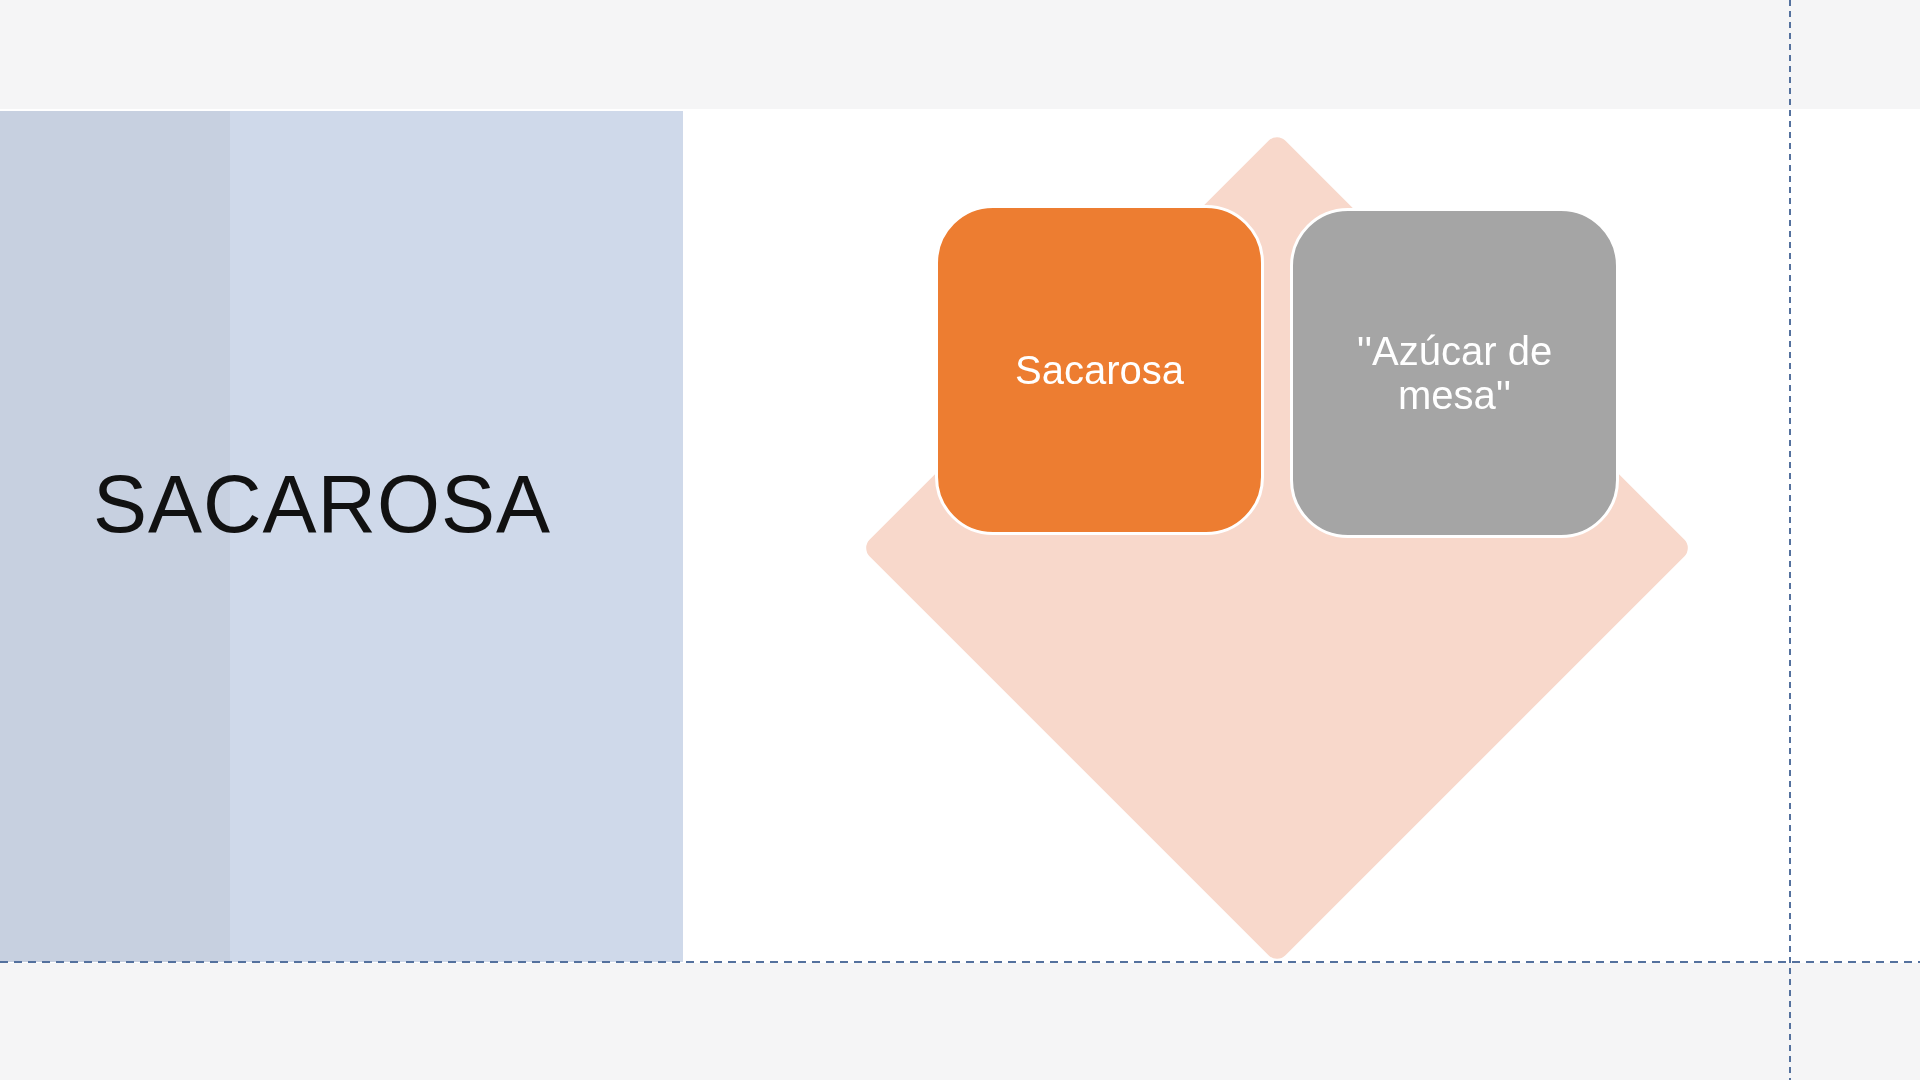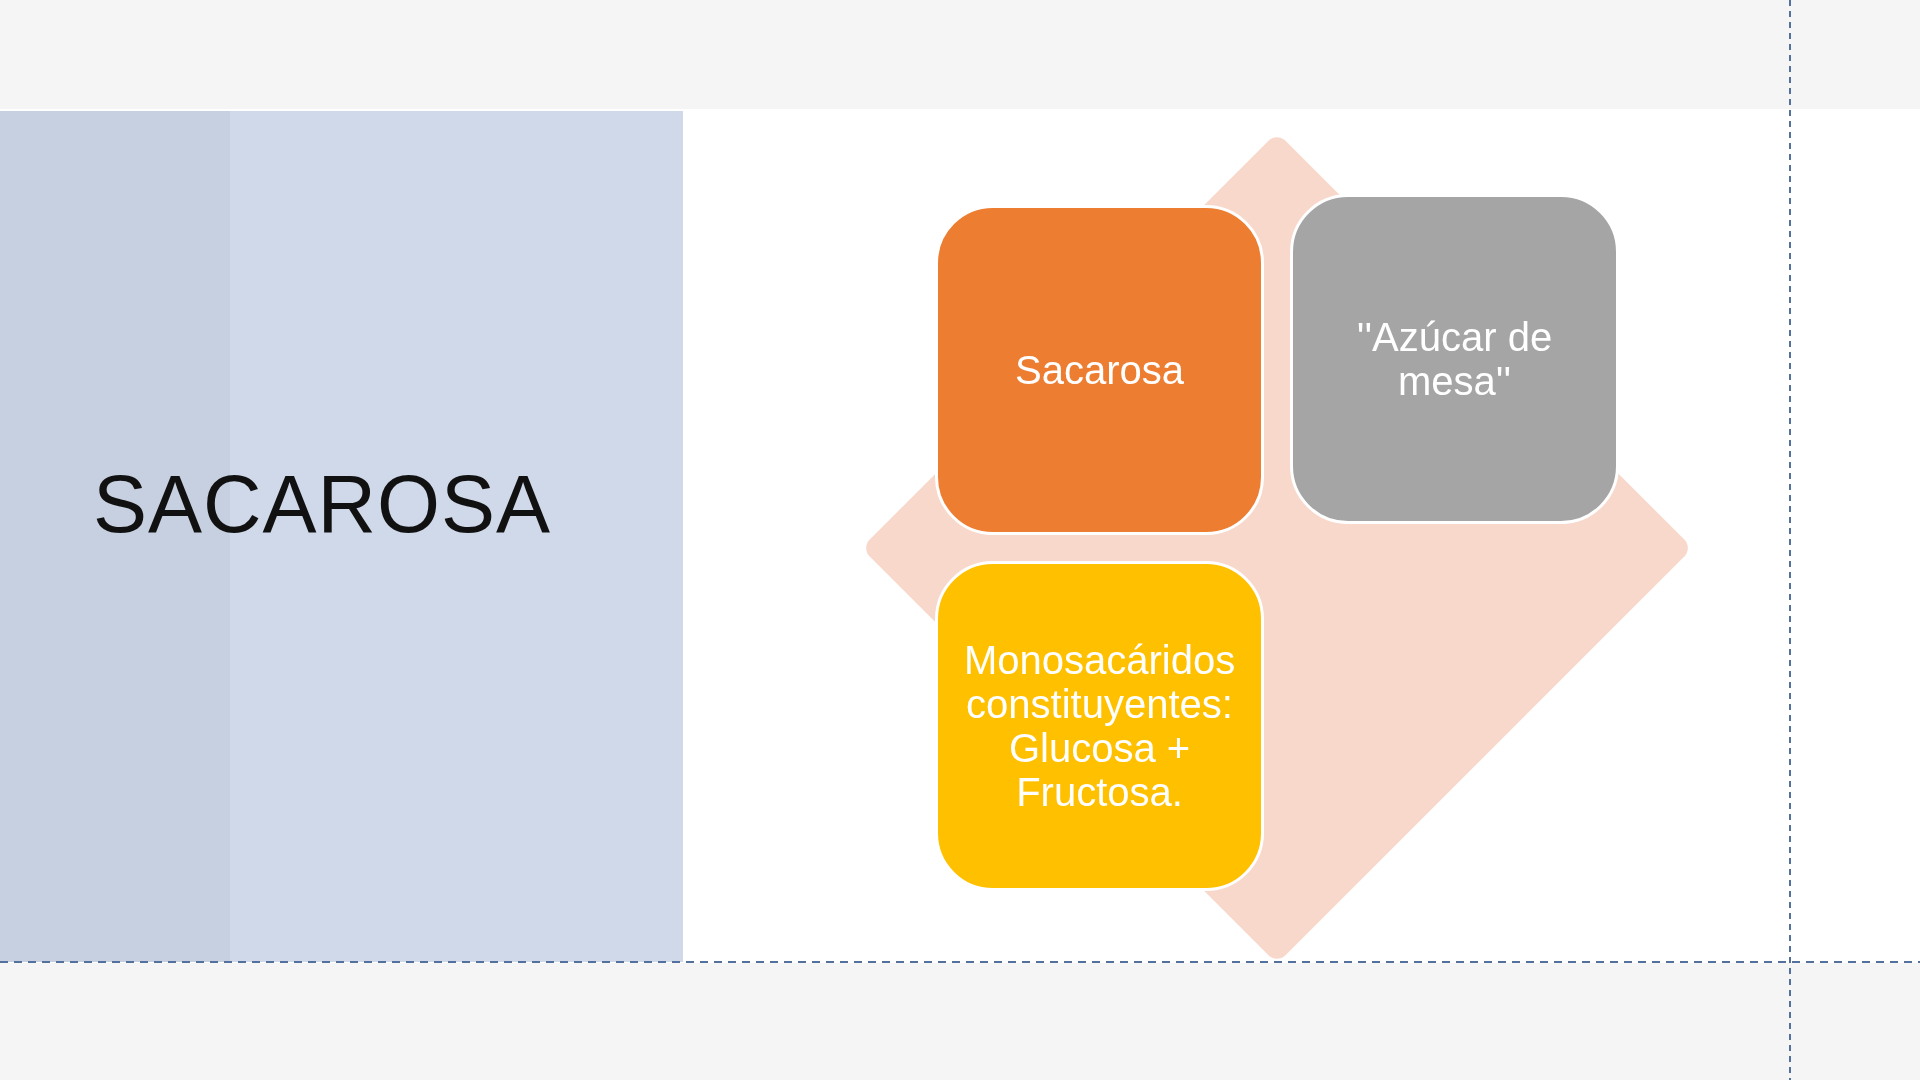--- a/index.html
+++ b/index.html
@@ -50,21 +50,21 @@
     box-sizing:border-box;
     display:flex;align-items:center;justify-content:center;
     text-align:center;
     color:#ffffff;
     font-size:40px;
     line-height:1.1;
     white-space:pre-line;
     z-index:3;
   }
   .sa-box-1{left:935px;top:205px;}
-  .sa-box-2{left:1290px;top:194px;}
+  .sa-box-2{left:1290px;top:208px;}
   .sa-box-3{left:935px;top:561px;}
   .sa-box-4{left:1290px;top:561px;}
 
   
   .guide{position:absolute;z-index:5;}
   .guide-vertical{
     left:1789px;top:0;width:2px;height:1080px;
     background-image:repeating-linear-gradient(to bottom,#54719e 0px,#54719e 6px,transparent 6px,transparent 11px);
   }
   .guide-horizontal{
@@ -83,21 +83,17 @@
   <div class="band band-left" style="background-color: rgb(199, 208, 224);"></div>
   <div class="band band-right" style="background-color: rgb(207, 217, 234);"></div>
 
   <h1 class="slide-title">SACAROSA</h1>
 
   <div class="diamond" style="background-color: rgb(248, 216, 203);"></div>
 
   <div class="sa-box sa-box-1" style="background-color: rgb(237, 125, 49);">Sacarosa</div>
   <div class="sa-box sa-box-2" style="background-color: rgb(165, 165, 165);">''Azúcar de
 mesa''</div>
-  <div class="sa-box sa-box-3" style="background-color: rgb(255, 192, 0);">Monosacáridos
-constituyentes:
-Glucosa +
-Fructosa.</div>
 
   <div class="guide guide-vertical"></div>
   <div class="guide guide-horizontal"></div>
 
 </div>
 
 </body></html>

